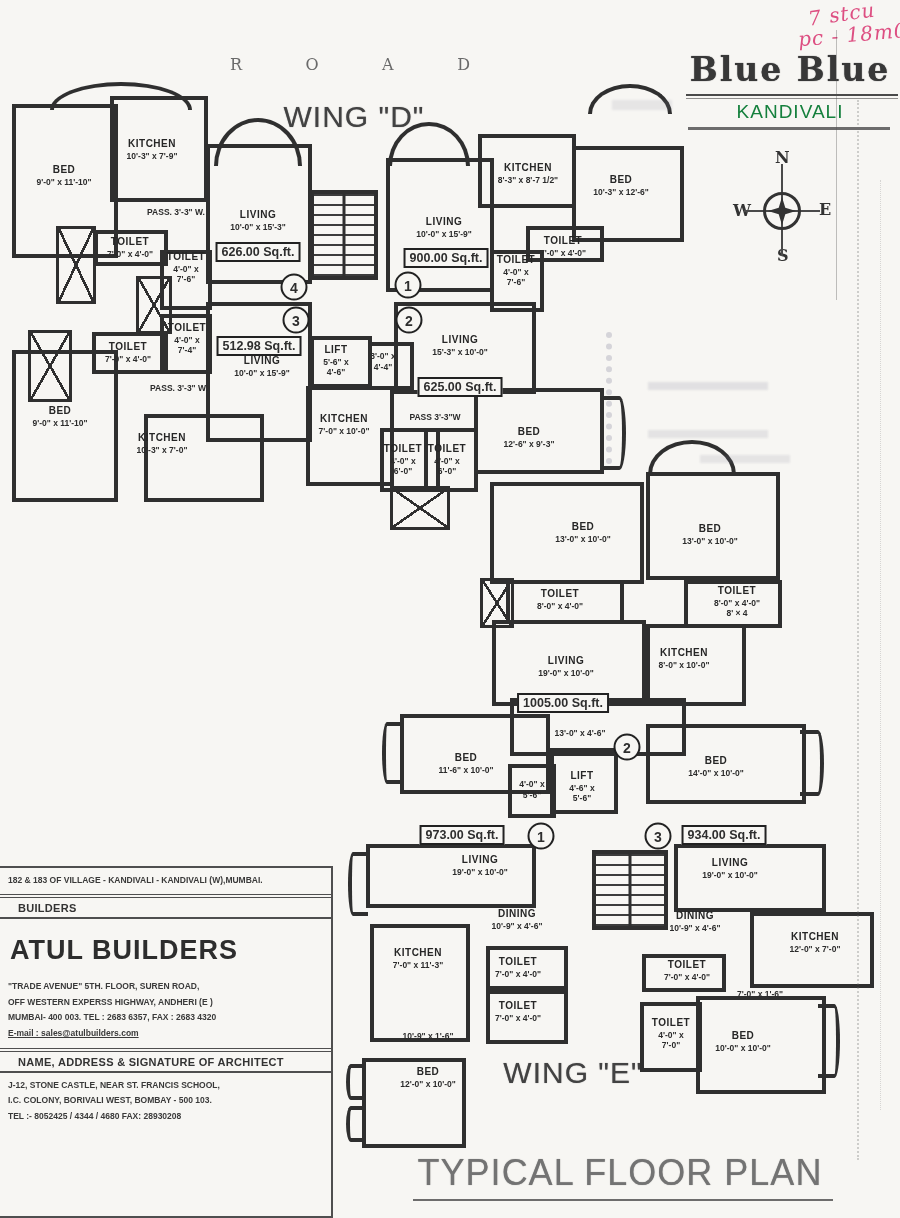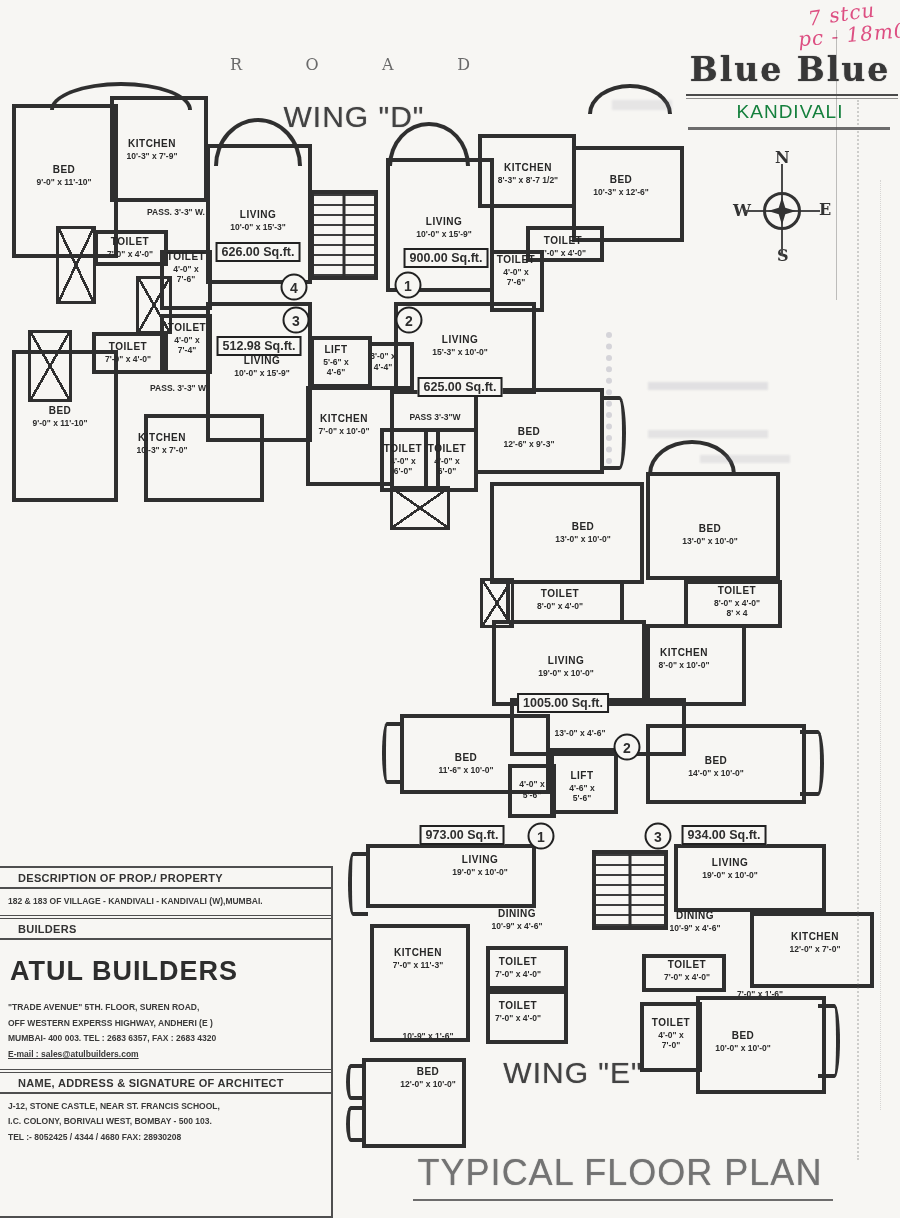--- a/index.html
+++ b/index.html
@@ -378,21 +378,20 @@
       <div class="circ" style="left: 294px; top: 287px;">4</div>
       <div class="circ" style="left: 296px; top: 320px;">3</div>
       <div class="circ" style="left: 408px; top: 285px;">1</div>
       <div class="circ" style="left: 409px; top: 320px;">2</div>
       <div class="circ" style="left: 627px; top: 747px;">2</div>
       <div class="circ" style="left: 541px; top: 836px;">1</div>
       <div class="circ" style="left: 658px; top: 836px;">3</div>
     </div>
 
   <div class="abs panel">
-    <div class="sec-h">DESCRIPTION OF PROP./ PROPERTY</div>
     <div class="sec-b">
       <div>182 &amp; 183  OF VILLAGE - KANDIVALI - KANDIVALI (W),MUMBAI.</div>
     </div>
     <div class="sec-h">BUILDERS</div>
     <div class="sec-b" style="flex:0 0 112px;">
       <div class="big-name">ATUL BUILDERS</div>
       <div class="addr">"TRADE AVENUE" 5TH. FLOOR, SUREN ROAD,</div>
       <div class="addr">OFF WESTERN EXPERSS HIGHWAY, ANDHERI (E )</div>
       <div class="addr">MUMBAI- 400 003.      TEL :  2683 6357,  FAX :  2683 4320</div>
       <div class="addr email">E-mail : sales@atulbuilders.com</div>

